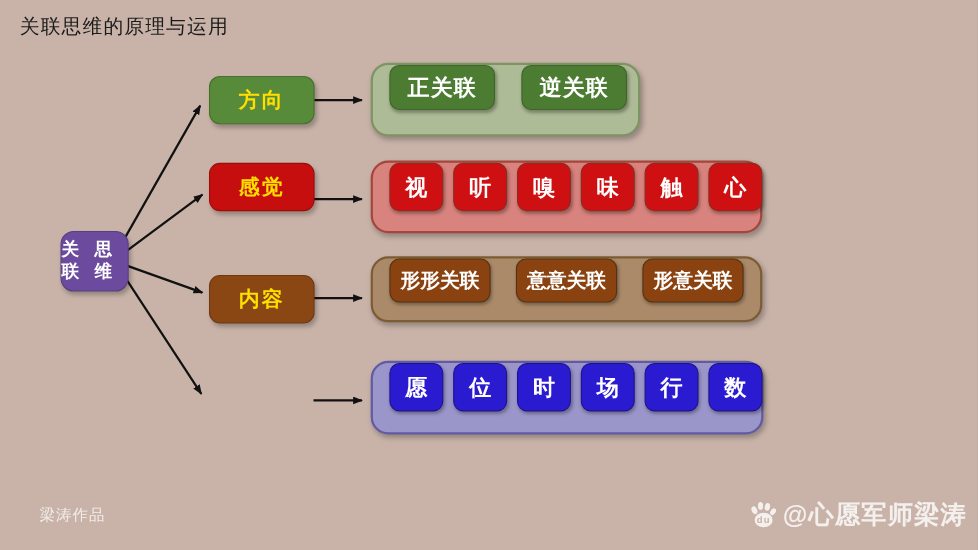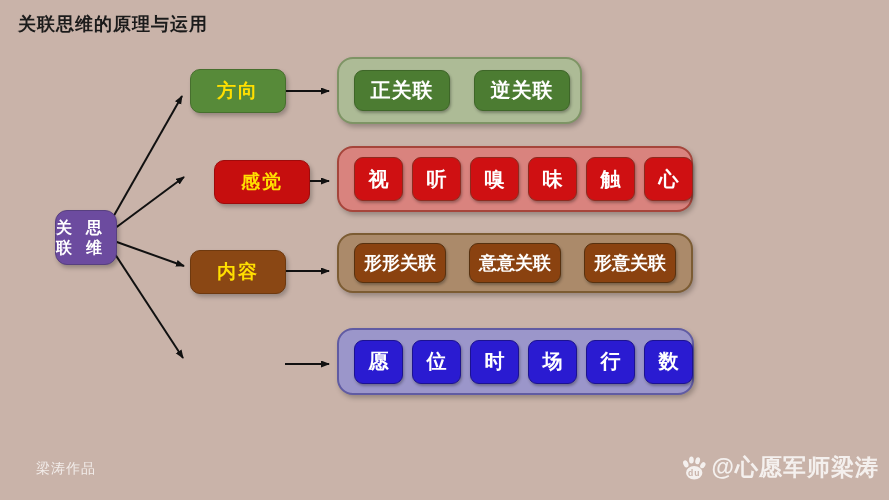--- a/index.html
+++ b/index.html
@@ -3,45 +3,45 @@
 <meta charset="utf-8">
 <style>
   html,body{margin:0;padding:0;background:#888;}
   .canvas{
     position:relative;width:889px;height:500px;overflow:hidden;
     background:var(--bg);
     font-family:"Liberation Sans","DejaVu Sans",sans-serif;
   }
   .title{
     position:absolute;left:18px;top:12px;margin:0;
-    font-size:18px;font-weight:bold;color:var(--ink);letter-spacing:1px;
+    font-size:18px;font-weight:normal;color:var(--ink);letter-spacing:1px;
   }
   .arrows{position:absolute;left:0;top:0;width:889px;height:500px;pointer-events:none;}
 
   .root-node{
     position:absolute;left:55px;top:210px;width:60px;height:53px;
     background:var(--purple);border:1px solid var(--purple-border);border-radius:12px;
     display:flex;flex-direction:row;align-items:center;justify-content:center;
     color:#fff;font-weight:bold;font-size:16px;line-height:1.2;
     box-shadow:2px 3px 4px rgba(0,0,0,.25);
   }
   .branch{
     position:absolute;left:190px;width:94px;height:42px;border-radius:10px;
     display:flex;align-items:center;justify-content:center;
     font-weight:bold;font-size:19px;color:var(--yellow);
     box-shadow:2px 3px 4px rgba(0,0,0,.25);letter-spacing:2px;
   }
   .b-direction{top:69px;background:var(--green);border:1px solid var(--green-edge);}
-  .b-sense{top:160px;background:var(--red);border:1px solid var(--red-edge);margin-left:24px;}
+  .b-sense{top:148px;background:var(--red);border:1px solid var(--red-edge);}
   .b-content{top:250px;background:var(--brown);border:1px solid var(--brown-edge);}
   .b-action{top:345px;background:var(--blue);border:1px solid var(--blue-edge);}
 
   .group{
     position:absolute;left:337px;border-radius:16px;
-    display:flex;align-items:center;padding:0 15px;box-sizing:border-box;
+    display:flex;padding:0 15px;box-sizing:border-box;
     box-shadow:2px 3px 5px rgba(0,0,0,.25);
   }
   .g-direction{top:57px;width:245px;height:67px;background:var(--green-pane);border:2px solid var(--green-pane-edge);gap:24px;}
   .g-sense{top:146px;width:356px;height:66px;background:var(--red-pane);border:2px solid var(--red-pane-edge);gap:9px;}
   .g-content{top:233px;width:356px;height:60px;background:var(--brown-pane);border:2px solid var(--brown-pane-edge);gap:23px;}
   .g-action{top:328px;width:357px;height:67px;background:var(--blue-pane);border:2px solid var(--blue-pane-edge);gap:9px;}
 
   .chip{
     border-radius:9px;display:flex;align-items:center;justify-content:center;
     color:#fff;font-weight:bold;flex:0 0 auto;

